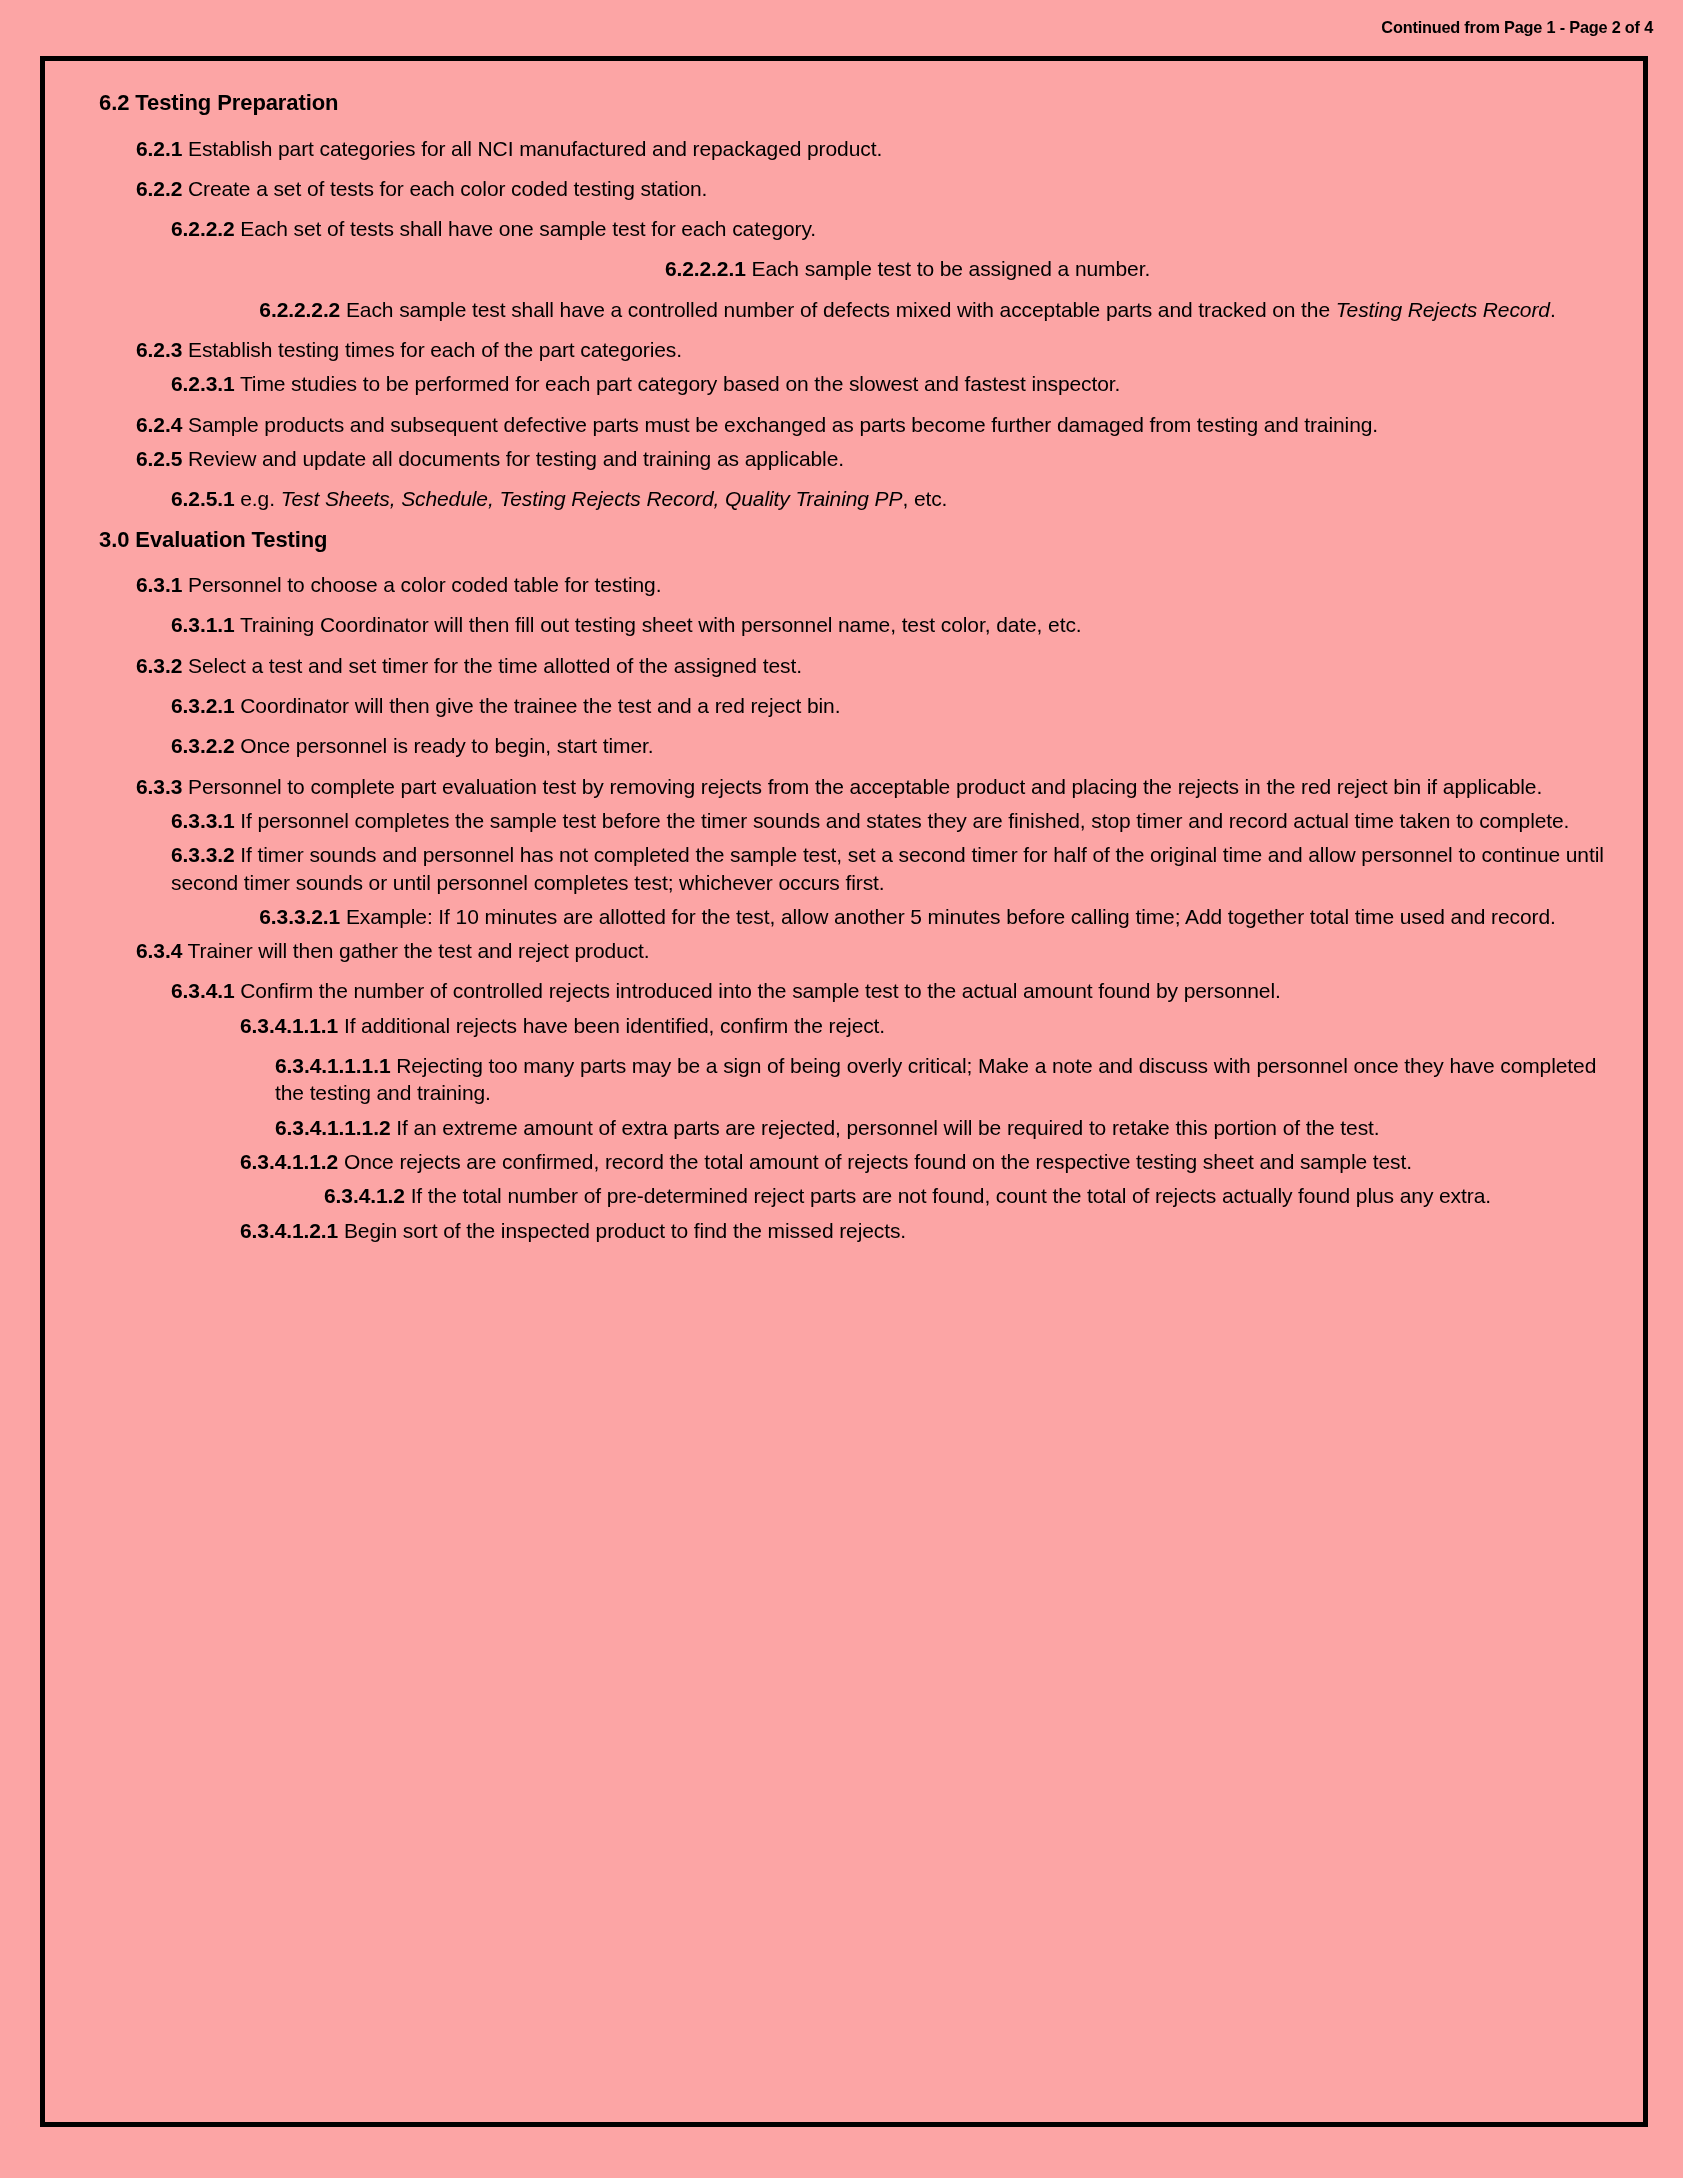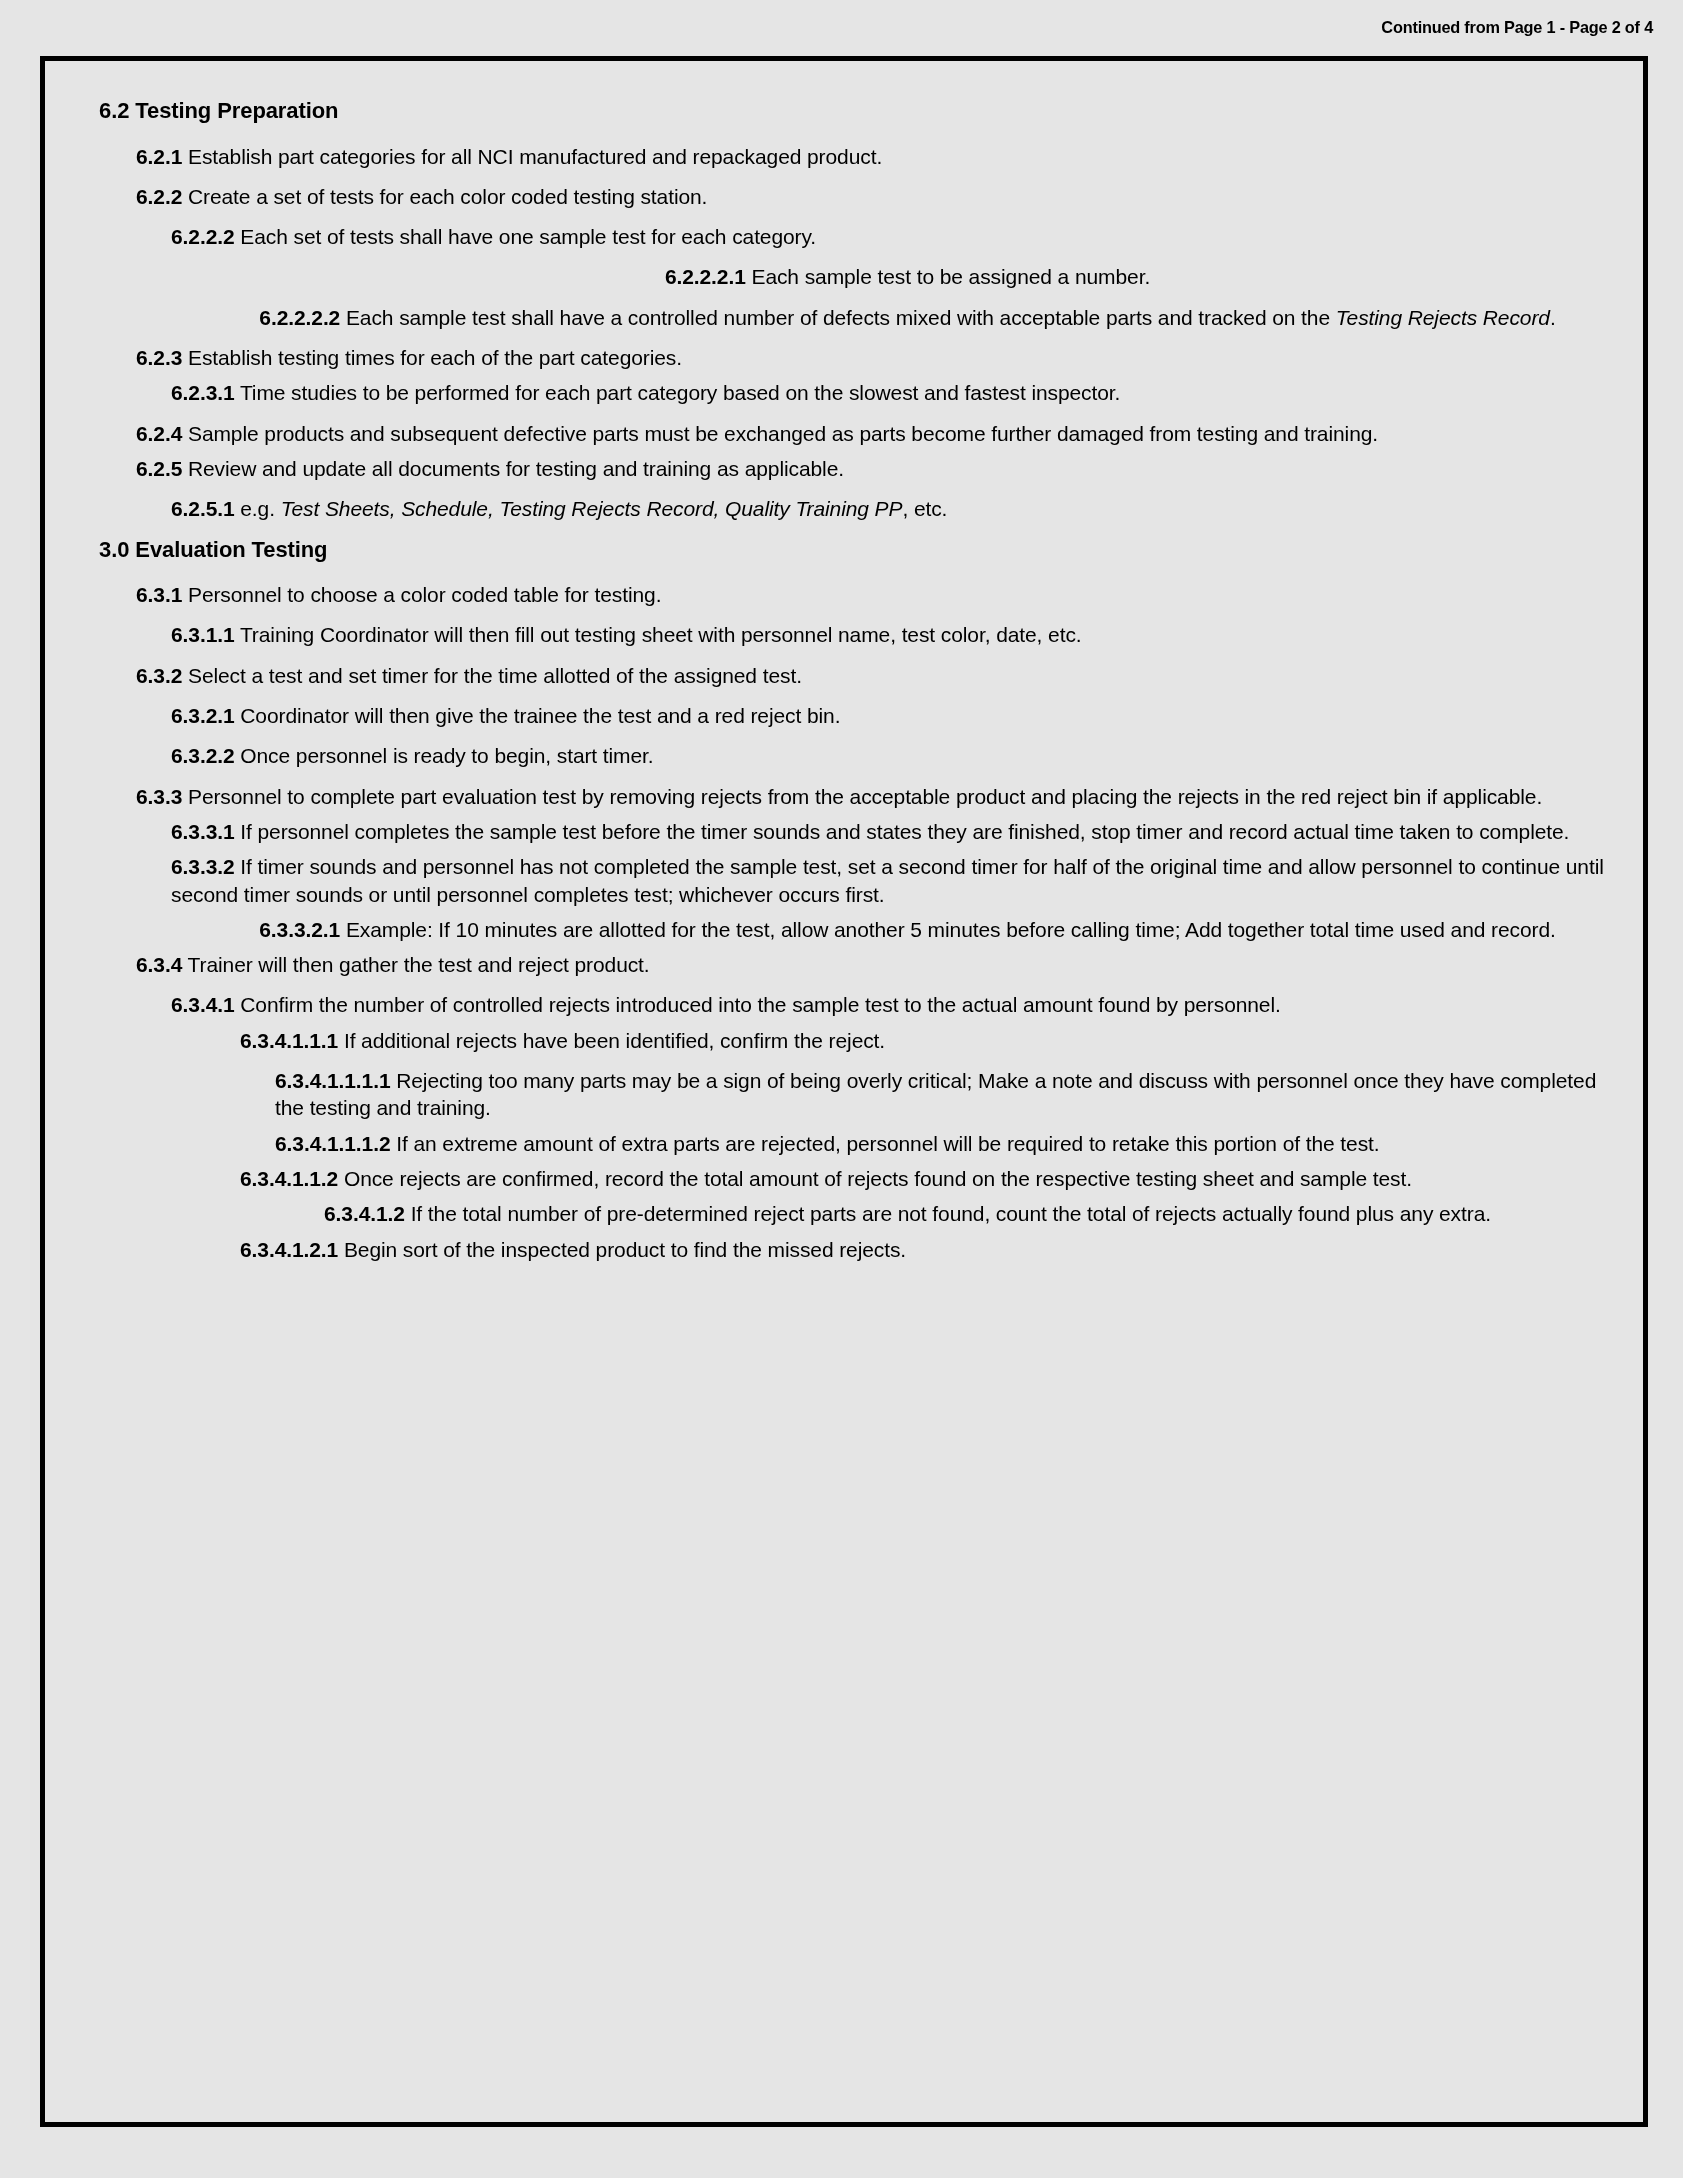--- a/index.html
+++ b/index.html
@@ -4,21 +4,21 @@
 <style>
   html, body {
     margin: 0;
     padding: 0;
     background: #ffffff;
   }
   .page {
     position: relative;
     width: 1683px;
     height: 2178px;
-    background: #e5e5e5;
+    background: #fca5a5;
     font-family: "Liberation Sans", sans-serif;
     color: #000000;
     box-sizing: border-box;
     overflow: hidden;
   }
   .page-header {
     position: absolute;
     top: 18px;
     right: 30px;
     font-size: 16.3px;
@@ -39,21 +39,21 @@
     position: absolute;
     left: 51px;
     top: 67px;
     width: 1584px;
     box-sizing: border-box;
     padding: 22px 26px 20px 26px;
   }
   .blk {
     font-size: 21px;
     line-height: 1.30;
-    margin: 8px 0 13px 0;
+    margin: 0 0 13px 0;
     text-align: left;
     letter-spacing: -0.1px;
   }
   .blk.tight { margin-bottom: 7px; }
   .blk.heading {
     font-weight: bold;
     font-size: 22px;
     margin-bottom: 17px;
   }
   .num { font-weight: bold; }

